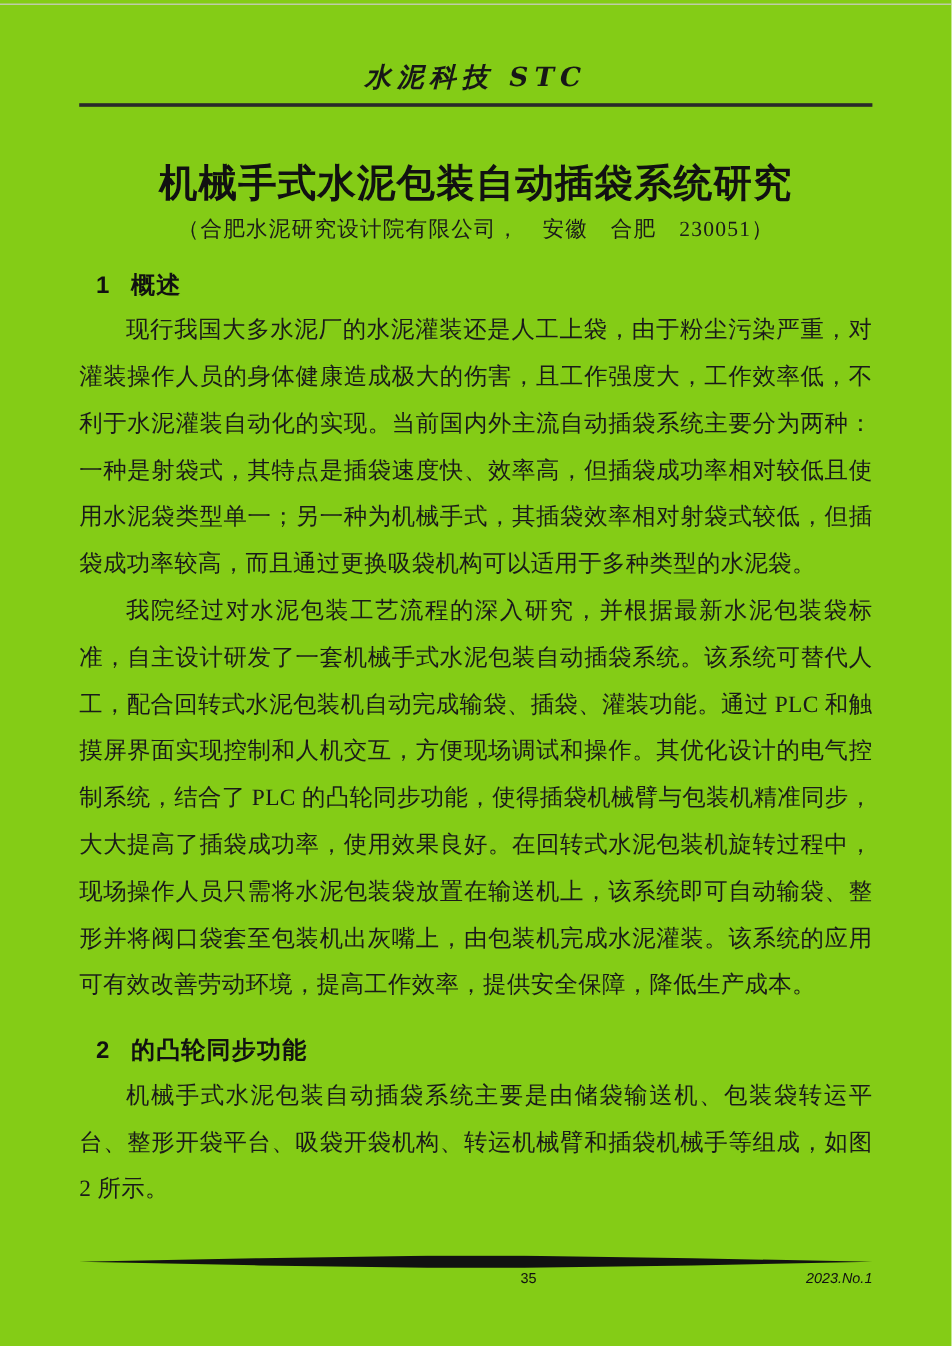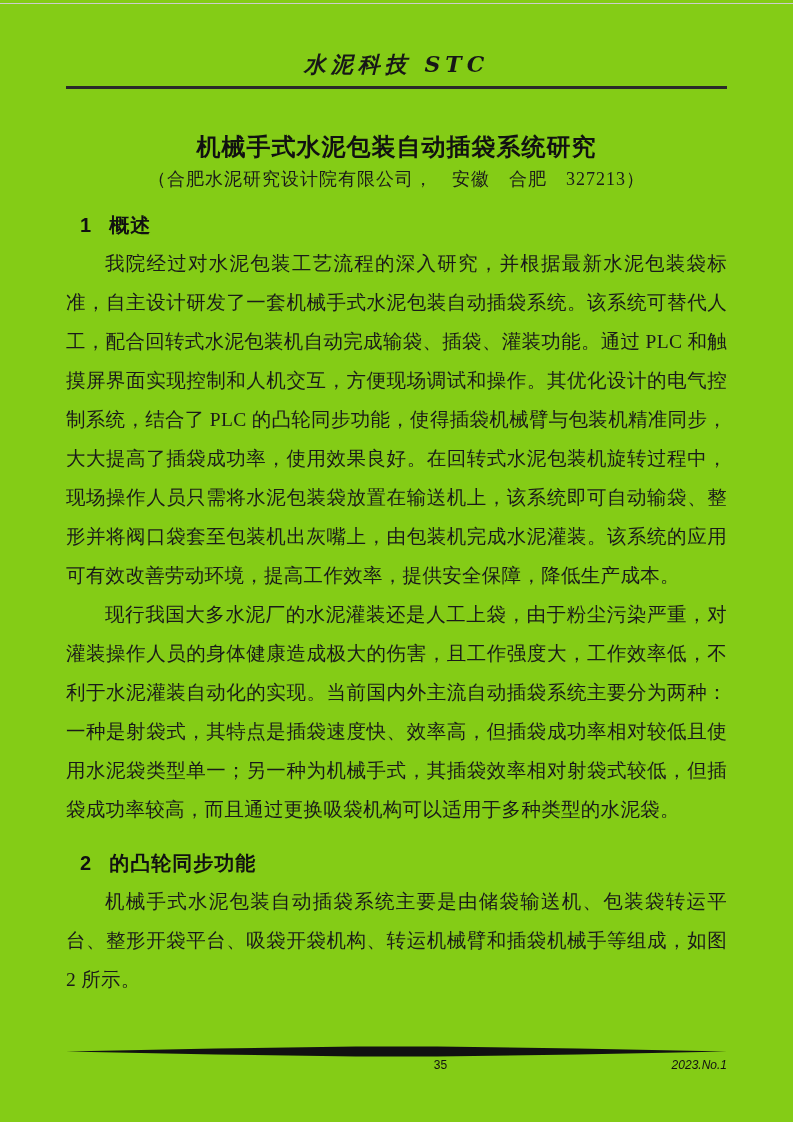--- a/index.html
+++ b/index.html
@@ -33,21 +33,21 @@
   .header-rule {
     width: 661px;
     margin: 6px auto 0;
     height: 0;
     border-top: 3px solid #2a2a2a;
   }
   .content { width: 661px; margin: 0 auto; }
   .article-title {
     margin-top: 42px;
     text-align: center;
-    font-size: 24px;
+    font-size: 32px;
     font-weight: bold;
     letter-spacing: 1px;
     color: #111111;
     font-family: "Liberation Serif", "DejaVu Serif", serif;
   }
   .authors {
     margin-top: 15px;
     text-align: center;
     font-size: 18px;
     letter-spacing: 2px;
@@ -110,28 +110,28 @@
   <header class="journal-header">
     <div class="journal-title">水泥科技 STC</div>
     <div class="header-rule"></div>
   </header>
 
   <main class="content">
 
     <h1 class="article-title">机械手式水泥包装自动插袋系统研究</h1>
 
 
-    <div class="affiliation">（合肥水泥研究设计院有限公司，　安徽　合肥　327213）</div>
+    <div class="affiliation">（合肥水泥研究设计院有限公司，　安徽　合肥　230051）</div>
 
     <section>
       <h2 class="sec-heading">
         <span class="sec-num">1</span><span class="sec-title">概述</span>
       </h2>
+      <p class="body-para">现行我国大多水泥厂的水泥灌装还是人工上袋，由于粉尘污染严重，对灌装操作人员的身体健康造成极大的伤害，且工作强度大，工作效率低，不利于水泥灌装自动化的实现。当前国内外主流自动插袋系统主要分为两种：一种是射袋式，其特点是插袋速度快、效率高，但插袋成功率相对较低且使用水泥袋类型单一；另一种为机械手式，其插袋效率相对射袋式较低，但插袋成功率较高，而且通过更换吸袋机构可以适用于多种类型的水泥袋。</p>
       <p class="body-para">我院经过对水泥包装工艺流程的深入研究，并根据最新水泥包装袋标准，自主设计研发了一套机械手式水泥包装自动插袋系统。该系统可替代人工，配合回转式水泥包装机自动完成输袋、插袋、灌装功能。通过 PLC 和触摸屏界面实现控制和人机交互，方便现场调试和操作。其优化设计的电气控制系统，结合了 PLC 的凸轮同步功能，使得插袋机械臂与包装机精准同步，大大提高了插袋成功率，使用效果良好。在回转式水泥包装机旋转过程中，现场操作人员只需将水泥包装袋放置在输送机上，该系统即可自动输袋、整形并将阀口袋套至包装机出灰嘴上，由包装机完成水泥灌装。该系统的应用可有效改善劳动环境，提高工作效率，提供安全保障，降低生产成本。</p>
-      <p class="body-para">现行我国大多水泥厂的水泥灌装还是人工上袋，由于粉尘污染严重，对灌装操作人员的身体健康造成极大的伤害，且工作强度大，工作效率低，不利于水泥灌装自动化的实现。当前国内外主流自动插袋系统主要分为两种：一种是射袋式，其特点是插袋速度快、效率高，但插袋成功率相对较低且使用水泥袋类型单一；另一种为机械手式，其插袋效率相对射袋式较低，但插袋成功率较高，而且通过更换吸袋机构可以适用于多种类型的水泥袋。</p>
     </section>
 
     <section>
       <h2 class="sec-heading">
         <span class="sec-num">2</span><span class="sec-title">的凸轮同步功能</span>
       </h2>
       <p class="body-para">机械手式水泥包装自动插袋系统主要是由储袋输送机、包装袋转运平台、整形开袋平台、吸袋开袋机构、转运机械臂和插袋机械手等组成，如图 2 所示。</p>
     </section>
 
   </main>

